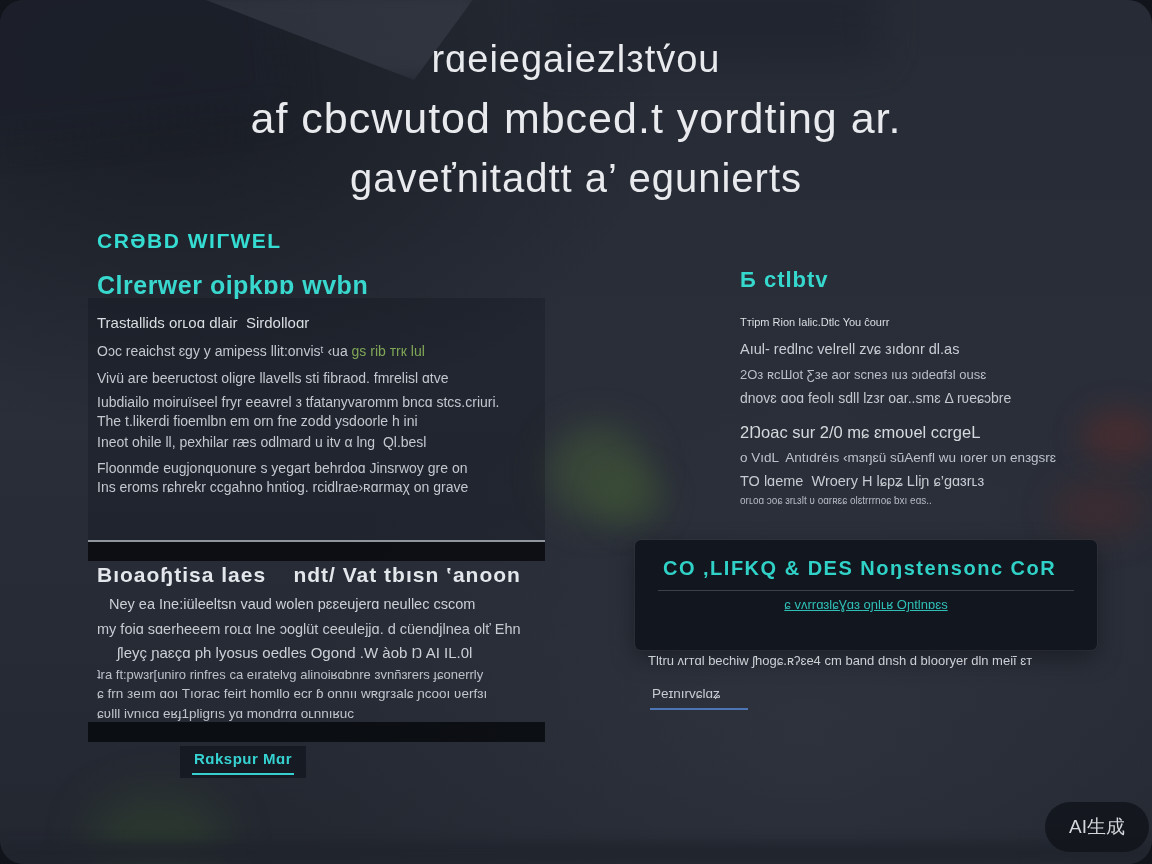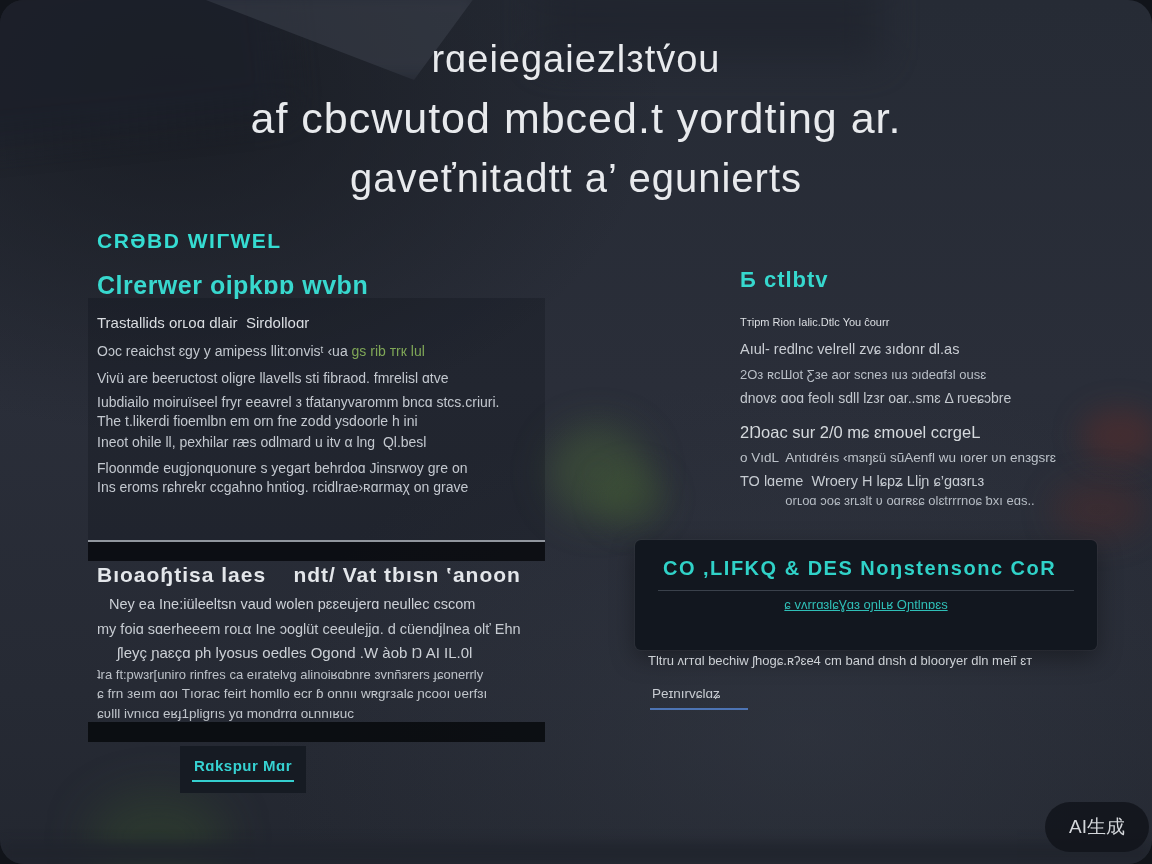--- a/index.html
+++ b/index.html
@@ -51,36 +51,36 @@
   
   .about{position:absolute;left:97px;top:562px;width:452px;}
   .about h3{color:#e3e6ea;font-size:21px;font-weight:700;letter-spacing:1px;line-height:26px;margin:0;}
   .about .a1{margin:7px 0 0 12px;font-size:14.5px;line-height:19px;color:#ccd0d6;}
   .about .a2{margin:6px 0 0 0;font-size:14.5px;line-height:19px;color:#c6cbd1;}
   .about .a3{margin:4px 0 0 20px;font-size:15px;line-height:20px;color:#ccd0d6;}
   .about .a4{margin:3px 0 0 0;font-size:13px;line-height:18px;color:#bcc1c8;}
   .about .a5{margin:1px 0 0 0;font-size:13.5px;line-height:18px;color:#c0c5cb;}
   .about .a6{margin:2px 0 0 0;font-size:13.5px;line-height:18px;color:#c0c5cb;}
 
-  .cta{position:absolute;left:180px;top:746px;width:126px;height:47px;
+  .cta{position:absolute;left:180px;top:746px;width:126px;height:32px;
       background:#161b23;border:none;display:flex;align-items:center;justify-content:center;cursor:pointer;}
   .cta span{color:#36d2d2;font-size:15px;font-weight:700;letter-spacing:.5px;
       padding:0 2px 6px 2px;border-bottom:2px solid #35cfcf;}
 
   
   .rightcol{position:absolute;left:740px;top:266px;width:340px;}
   .rightcol h2{color:#36d8ce;font-size:22px;font-weight:700;letter-spacing:1px;line-height:28px;margin:0;}
   .r1{margin-top:18px;font-size:11px;color:#dcdfe3;line-height:21px;}
   .r2{margin-top:7px;font-size:14.5px;color:#c9cdd3;line-height:19px;}
   .r3{margin-top:7px;font-size:13px;color:#b9bfc7;line-height:18px;}
   .r4{margin-top:5px;font-size:14px;color:#c3c8ce;line-height:19px;}
   .r5{margin-top:14px;font-size:16.5px;color:#d5d9dd;line-height:21px;}
   .r6{margin-top:6px;font-size:13.5px;color:#bcc2c9;line-height:18px;}
   .r7{margin-top:5px;font-size:14.5px;color:#c6cbd1;line-height:19px;}
-  .r8{margin-top:1px;font-size:13px;color:#b4bac2;line-height:17px;text-align:center;}
+  .r8{margin-top:1px;font-size:10px;color:#b4bac2;line-height:17px;}
 
   
   .card{position:absolute;left:635px;top:540px;width:462px;height:110px;
       background:#12171f;border-radius:6px;box-shadow:0 0 0 1px rgba(255,255,255,.03),0 8px 24px rgba(0,0,0,.35);}
   .card h3{margin:15px 0 0 28px;color:#30d2c8;font-size:20px;font-weight:700;letter-spacing:1.5px;line-height:26px;}
   .card .divider{margin:9px auto 0 auto;width:416px;border-top:1px solid #3a414b;}
   .card .c-sub1{margin:8px 0 0 26px;color:#2fbfb7;font-size:14.5px;font-weight:700;letter-spacing:.5px;line-height:18px;}
   .card .c-sub2{margin:6px 0 0 0;color:#2fbfb7;font-size:13px;text-align:center;line-height:16px;text-decoration:underline;}
 
   .note{position:absolute;left:648px;top:652px;width:430px;font-size:13px;color:#ccd0d5;line-height:17px;}

